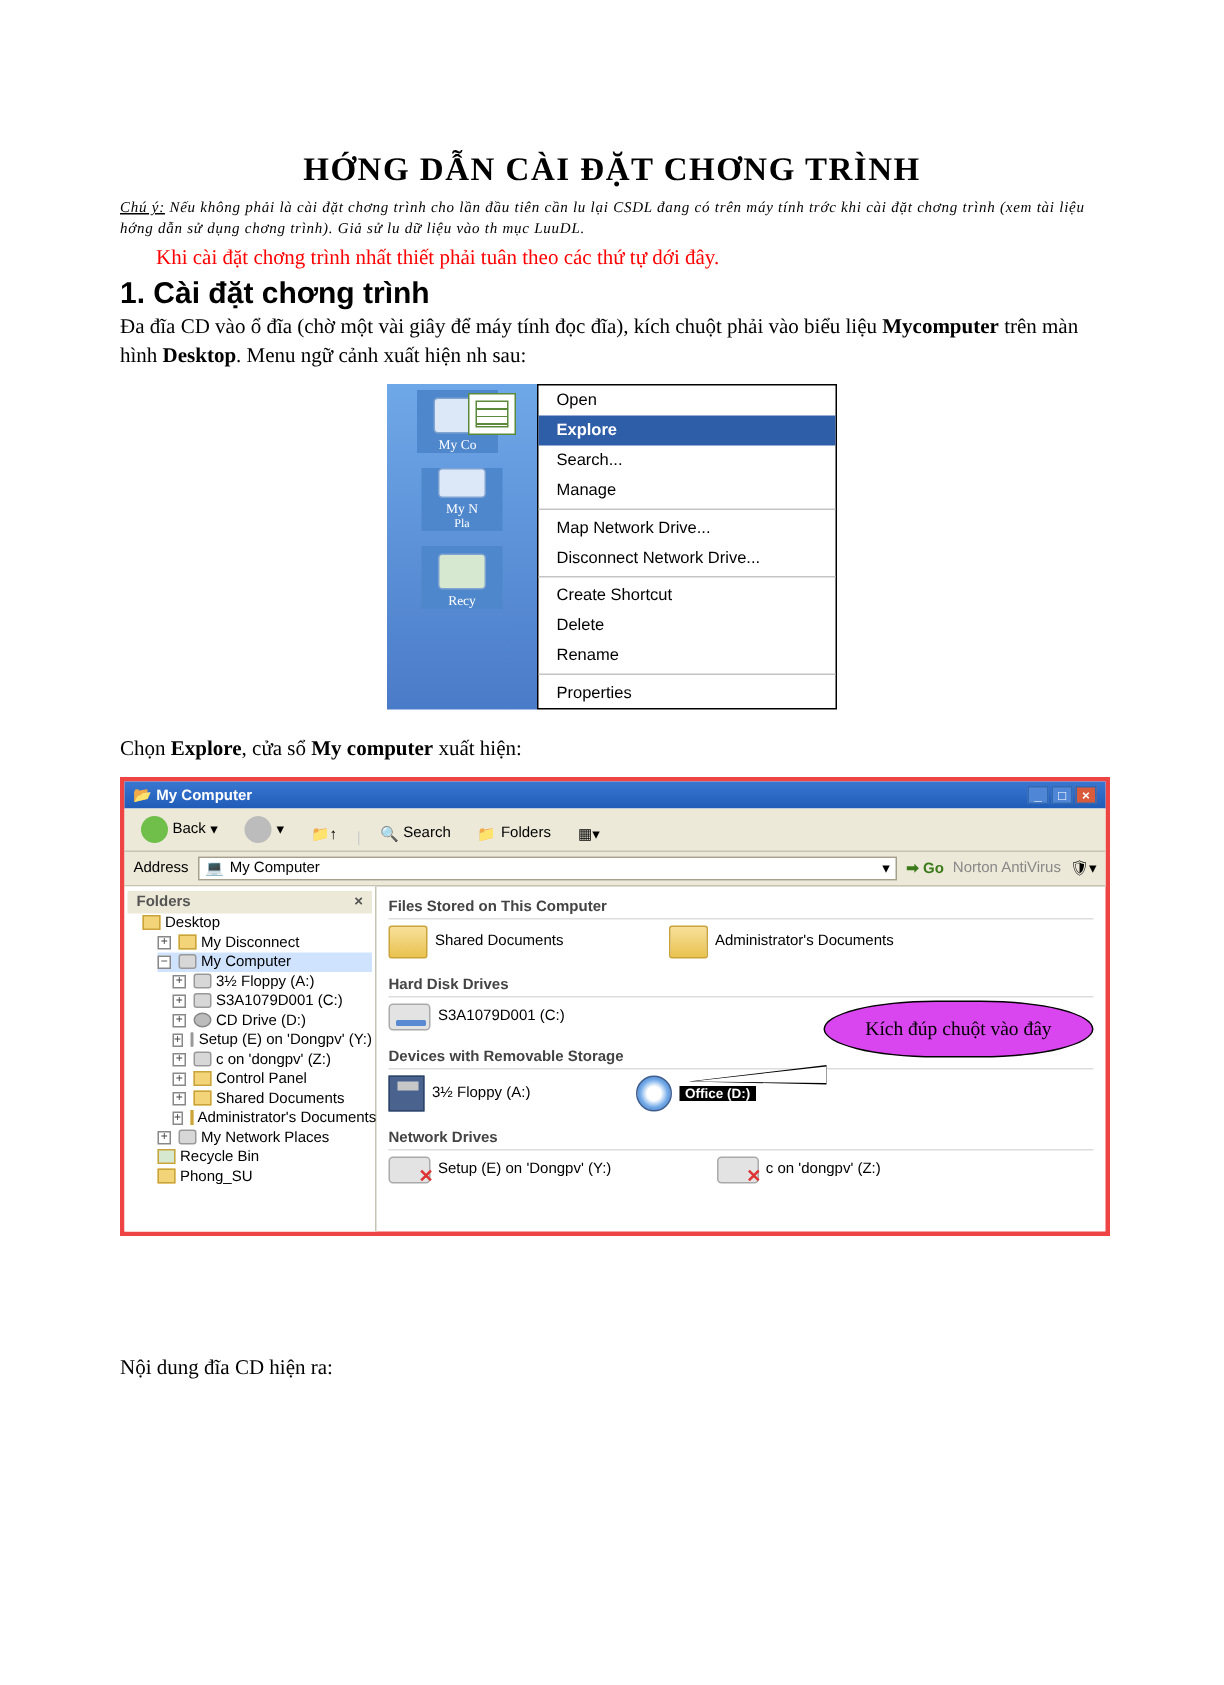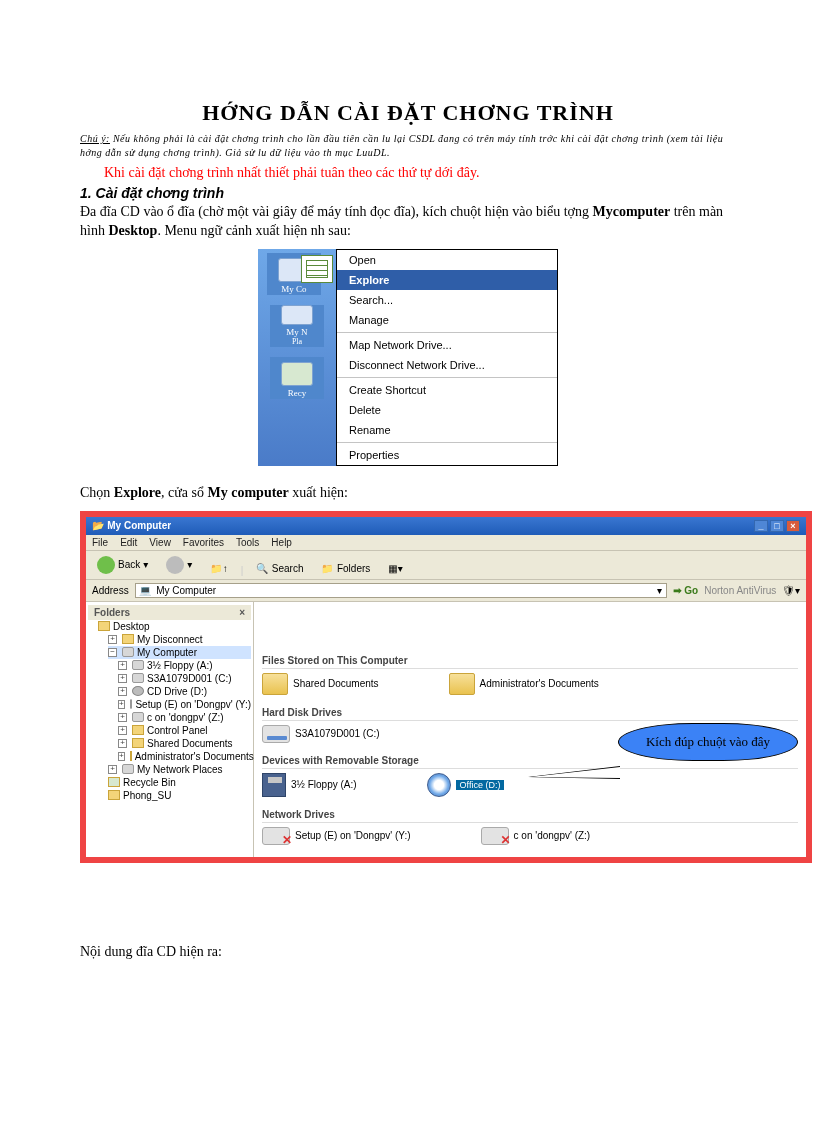--- a/index.html
+++ b/index.html
@@ -28,41 +28,40 @@
     letter-spacing: 0.5px;
   }
   .note .u { text-decoration: underline; font-style: italic; }
   .red-line {
     color: #ff0000;
     font-size: 14px;
     margin: 6px 0 4px 24px;
   }
   .heading1 {
     font-weight: bold;
-    font-size: 14px;
+    font-size: 20px;
     margin: 2px 0 2px 0;
     font-family: Arial, sans-serif;
-    font-style: italic;
   }
   .para {
     font-size: 14px;
     line-height: 1.35;
     margin-bottom: 8px;
   }
   .para b { font-weight: bold; }
   .img1-wrap { display:flex; justify-content:center; margin: 6px 0 18px 0; }
 
   
   .ctx-desk {
     width: 300px;
     display:flex;
     background:#fff;
   }
   .ctx-left {
-    width: 78px;
+    width: 100px;
     background: linear-gradient(#6fa8e8,#4a7bc8);
     position:relative;
     display:flex;
     flex-direction:column;
     align-items:center;
     padding-top:4px;
     gap:10px;
   }
   .desk-icon {
     width:54px; height:42px;
@@ -95,23 +94,23 @@
   }
   .ctx-item.hl {
     background:#2f5ea8;
     color:#fff;
     font-weight:bold;
   }
   .ctx-sep { border-top:1px solid #c4c4c4; margin:2px 0; }
 
   
   .explorer {
-    width: 732px;
+    width: 660px;
     margin: 6px auto 10px auto;
-    border:6px solid #ef4444;
+    border:3px solid #ef4444;
     font-family: Tahoma, Arial, sans-serif;
     font-size:10px;
     background:#fff;
     position:relative;
   }
   .exp-title {
     background:linear-gradient(#3a77d1,#1f5cb8);
     color:#fff;
     padding:3px 6px;
     display:flex; justify-content:space-between; align-items:center;
@@ -158,44 +157,44 @@
     display:flex;justify-content:space-between;
   }
   .tree ul { list-style:none; padding-left:10px; }
   .tree li { padding:1px 0; white-space:nowrap; display:flex;align-items:center;gap:3px;}
   .tree .fico { width:12px;height:10px;background:#f3d479;border:1px solid #caa43a;display:inline-block; }
   .tree .dico { width:12px;height:10px;background:#d7d7d7;border:1px solid #999;display:inline-block;border-radius:2px; }
   .tree .cico { width:12px;height:10px;background:#bcbcbc;border:1px solid #888;border-radius:50%;display:inline-block; }
   .tree .pm { width:9px;height:9px;border:1px solid #888;display:inline-flex;align-items:center;justify-content:center;font-size:8px;line-height:1;color:#444;background:#fff;margin-right:2px;}
   .tree li.sel { background:#cfe3ff; }
   .exp-main {
-    flex:1; padding:4px 8px; position:relative;margin-top:45px;
+    flex:1; padding:4px 8px; position:relative;
   }
   .sect-hdr { font-weight:bold; color:#444; padding:4px 0 2px 0; border-bottom:1px solid #ddd; margin-bottom:4px;}
   .row-items { display:flex; gap:70px; flex-wrap:wrap; margin-bottom:8px;}
   .fitem { display:flex; align-items:center; gap:5px; }
   .foldbig { width:26px;height:22px;background:linear-gradient(#f7e09a,#e9c24f);border:1px solid #caa43a;border-radius:2px; }
   .hdisk { width:28px;height:18px;background:#e3e3e3;border:1px solid #aaa;border-radius:3px;position:relative;}
   .hdisk::after{content:"";position:absolute;bottom:2px;left:4px;width:20px;height:4px;background:#5a8ad1;border-radius:1px;}
   .floppy { width:24px;height:24px;background:#49628e;border:1px solid #2e4468;position:relative;}
   .floppy::after{content:"";position:absolute;top:3px;left:5px;width:14px;height:6px;background:#c7c7c7;}
   .cddisk { width:24px;height:24px;border-radius:50%;background:radial-gradient(#fff 30%,#6fa8e8 60%,#4a6da8);border:1px solid #3f5e90;}
-  .cdlabel{background:#0369a1;color:#fff;padding:0 4px;font-size:9px;}
+  .cdlabel{background:#000000;color:#fff;padding:0 4px;font-size:9px;font-weight:bold;}
   .netdrive{width:28px;height:18px;background:#e3e3e3;border:1px solid #aaa;border-radius:3px;position:relative;}
   .netdrive::after{content:"✕";position:absolute;right:-3px;bottom:-3px;color:#d33;font-size:12px;font-weight:bold;}
 
   .callout {
     position:absolute;
     right:8px; top:76px;
     width:180px;
   }
   .callout-bubble {
     border:1px solid #000;
     border-radius:50%/60%;
-    background:#3b82f6;
+    background:#d946ef;
     padding:10px 14px;
     font-family:"Times New Roman",serif;
     font-size:13px;
     text-align:center;
   }
   .callout-tail {
     width:0;height:0;
     border-top:10px solid transparent;
     border-bottom:1px solid transparent;
     border-right:90px solid #fff;
@@ -219,21 +218,21 @@
 
 <div class="note">
   <span class="u">Chú ý:</span><span> Nếu không phải là cài đặt chơng   trình cho lần đầu tiên cần lu   lại CSDL đang có trên máy tính trớc   khi cài đặt chơng   trình (xem tài liệu hớng   dẫn sử dụng chơng   trình). Giả sử lu   dữ liệu vào th   mục LuuDL.</span>
 </div>
 
 <div class="red-line">Khi cài đặt chơng   trình nhất thiết phải tuân theo các thứ tự dới   đây.</div>
 
 <div class="heading1">1. Cài đặt chơng   trình</div>
 
 <div class="para">
-  <span>Đa   đĩa CD vào ổ đĩa (chờ một vài giây để máy tính đọc đĩa), kích chuột hiện vào biểu tợng   </span><b>Mycomputer</b><span> trên màn hình </span><b>Desktop</b><span>. Menu ngữ cảnh xuất hiện nh   sau:</span>
+  <span>Đa   đĩa CD vào ổ đĩa (chờ một vài giây để máy tính đọc đĩa), kích chuột phải vào biểu liệu   </span><b>Mycomputer</b><span> trên màn hình </span><b>Desktop</b><span>. Menu ngữ cảnh xuất hiện nh   sau:</span>
 </div>
 
 <div class="img1-wrap">
   <div class="ctx-desk">
     <div class="ctx-left">
       <div style="position:relative;width:60px;">
         <div class="desk-icon">
           <div class="ico"></div>
           <span>My Co</span>
         </div>
@@ -272,28 +271,20 @@
 </div>
 
 <div class="explorer">
   <div class="exp-title">
     <span>📂 <span>My Computer</span></span>
     <div class="winbtns">
       <div class="winbtn">_</div>
       <div class="winbtn">□</div>
       <div class="winbtn close">×</div>
     </div>
-  </div>
-  <div class="exp-menu">
-    <span>File</span>
-    <span>Edit</span>
-    <span>View</span>
-    <span>Favorites</span>
-    <span>Tools</span>
-    <span>Help</span>
   </div>
   <div class="exp-tool">
     <div class="tbtn"><span class="circ"></span><span>Back</span> ▾</div>
     <div class="tbtn"><span class="circg"></span> ▾</div>
     <div class="tbtn">📁↑</div>
     <span style="color:#ccc">|</span>
     <div class="tbtn">🔍 <span>Search</span></div>
     <div class="tbtn">📁 <span>Folders</span></div>
     <div class="tbtn">▦▾</div>
   </div>

